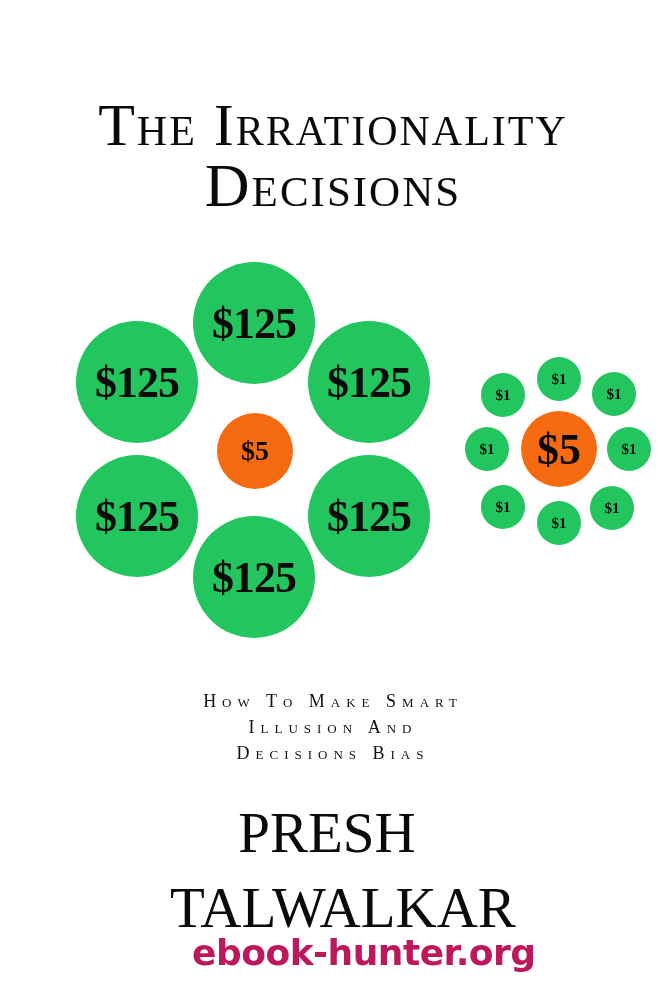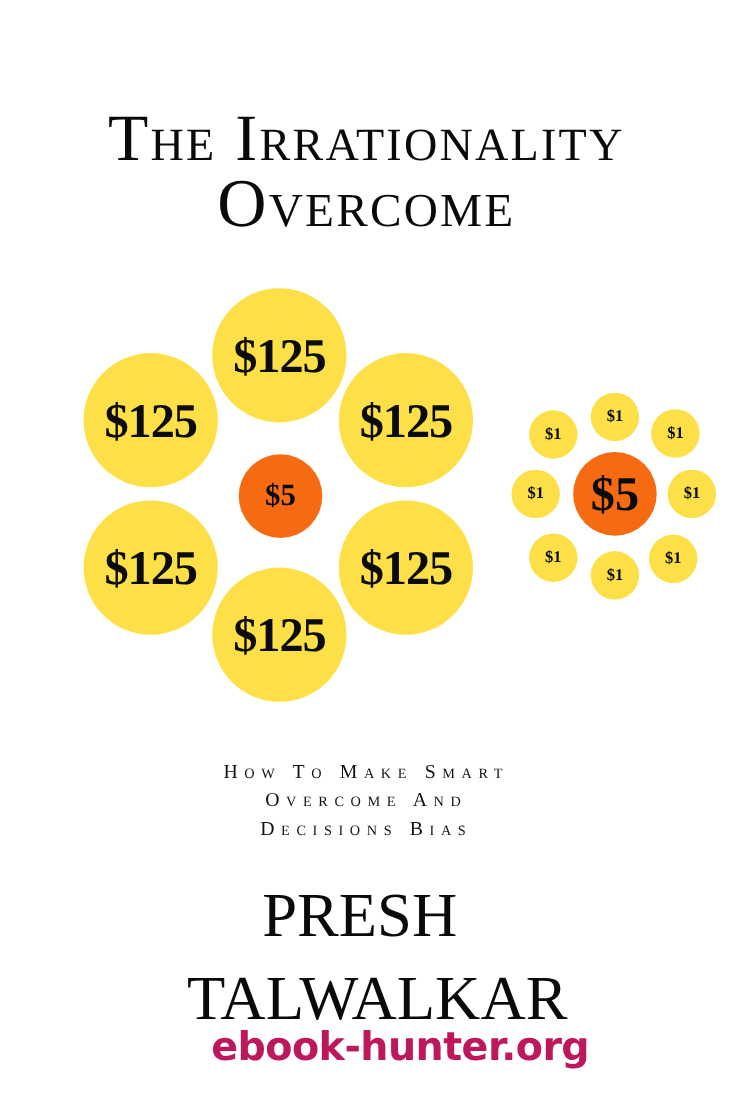--- a/index.html
+++ b/index.html
@@ -8,21 +8,21 @@
     position:absolute; left:0; width:666px; text-align:center;
     font-family:"Liberation Serif", "DejaVu Serif", serif; color:#0a0a0a;
     font-variant: small-caps; letter-spacing:2px;
   }
   .t1 { top:92px; font-size:60px; line-height:66px; }
   .t2 { top:152px; font-size:62px; line-height:66px; }
   .coin {
     position:absolute; border-radius:50%; display:flex; align-items:center; justify-content:center;
     font-family:"Liberation Serif", "DejaVu Serif", serif; font-weight:bold; color:#0b0b0b;
   }
-  .tan { background:#fde047; }
+  .tan { background:#22c55e; }
   .orange { background:#f66b12; }
   .big { width:122px; height:122px; font-size:44px; letter-spacing:-1px; }
   .mid { width:76px; height:76px; }
   .mid.l { font-size:28px; }
   .mid.r { font-size:44px; }
   .small { width:44px; height:44px; font-size:15px; }
   .subtitle {
     position:absolute; left:0; width:666px; top:688px; text-align:center;
     font-family:"Liberation Serif", "DejaVu Serif", serif; font-size:18px; line-height:26px;
     letter-spacing:6px; font-variant:small-caps; color:#111;
@@ -36,21 +36,21 @@
   .watermark {
     position:absolute; left:192px; top:932px;
     font-family:"DejaVu Sans", "Liberation Sans", sans-serif; font-weight:bold; font-size:36px; color:#be185d;
     letter-spacing:-0.5px;
   }
 </style>
 </head>
 <body>
 
 <div class="title t1">The Irrationality</div>
-<div class="title t2">Overcome</div>
+<div class="title t2">Decisions</div>
 
 <div>
   <div class="coin tan big" style="left:193px; top:262px;">$125</div>
   <div class="coin tan big" style="left:76px; top:321px;">$125</div>
   <div class="coin tan big" style="left:308px; top:321px;">$125</div>
   <div class="coin tan big" style="left:76px; top:455px;">$125</div>
   <div class="coin tan big" style="left:308px; top:455px;">$125</div>
   <div class="coin tan big" style="left:193px; top:516px;">$125</div>
   <div class="coin orange mid l" style="left:217px; top:413px;">$5</div>
 </div>
@@ -62,20 +62,20 @@
   <div class="coin tan small" style="left:465px; top:427px;">$1</div>
   <div class="coin tan small" style="left:607px; top:427px;">$1</div>
   <div class="coin tan small" style="left:481px; top:485px;">$1</div>
   <div class="coin tan small" style="left:590px; top:486px;">$1</div>
   <div class="coin tan small" style="left:537px; top:501px;">$1</div>
   <div class="coin orange mid r" style="left:521px; top:411px;">$5</div>
 </div>
 
 <div class="subtitle">
   <div>How To Make Smart</div>
-  <div>Overcome And</div>
+  <div>Illusion And</div>
   <div>Decisions Bias</div>
 </div>
 
 <div class="author a1">PRESH</div>
 <div class="author a2">TALWALKAR</div>
 
 <div class="watermark">ebook-hunter.org</div>
 
 </body></html>

